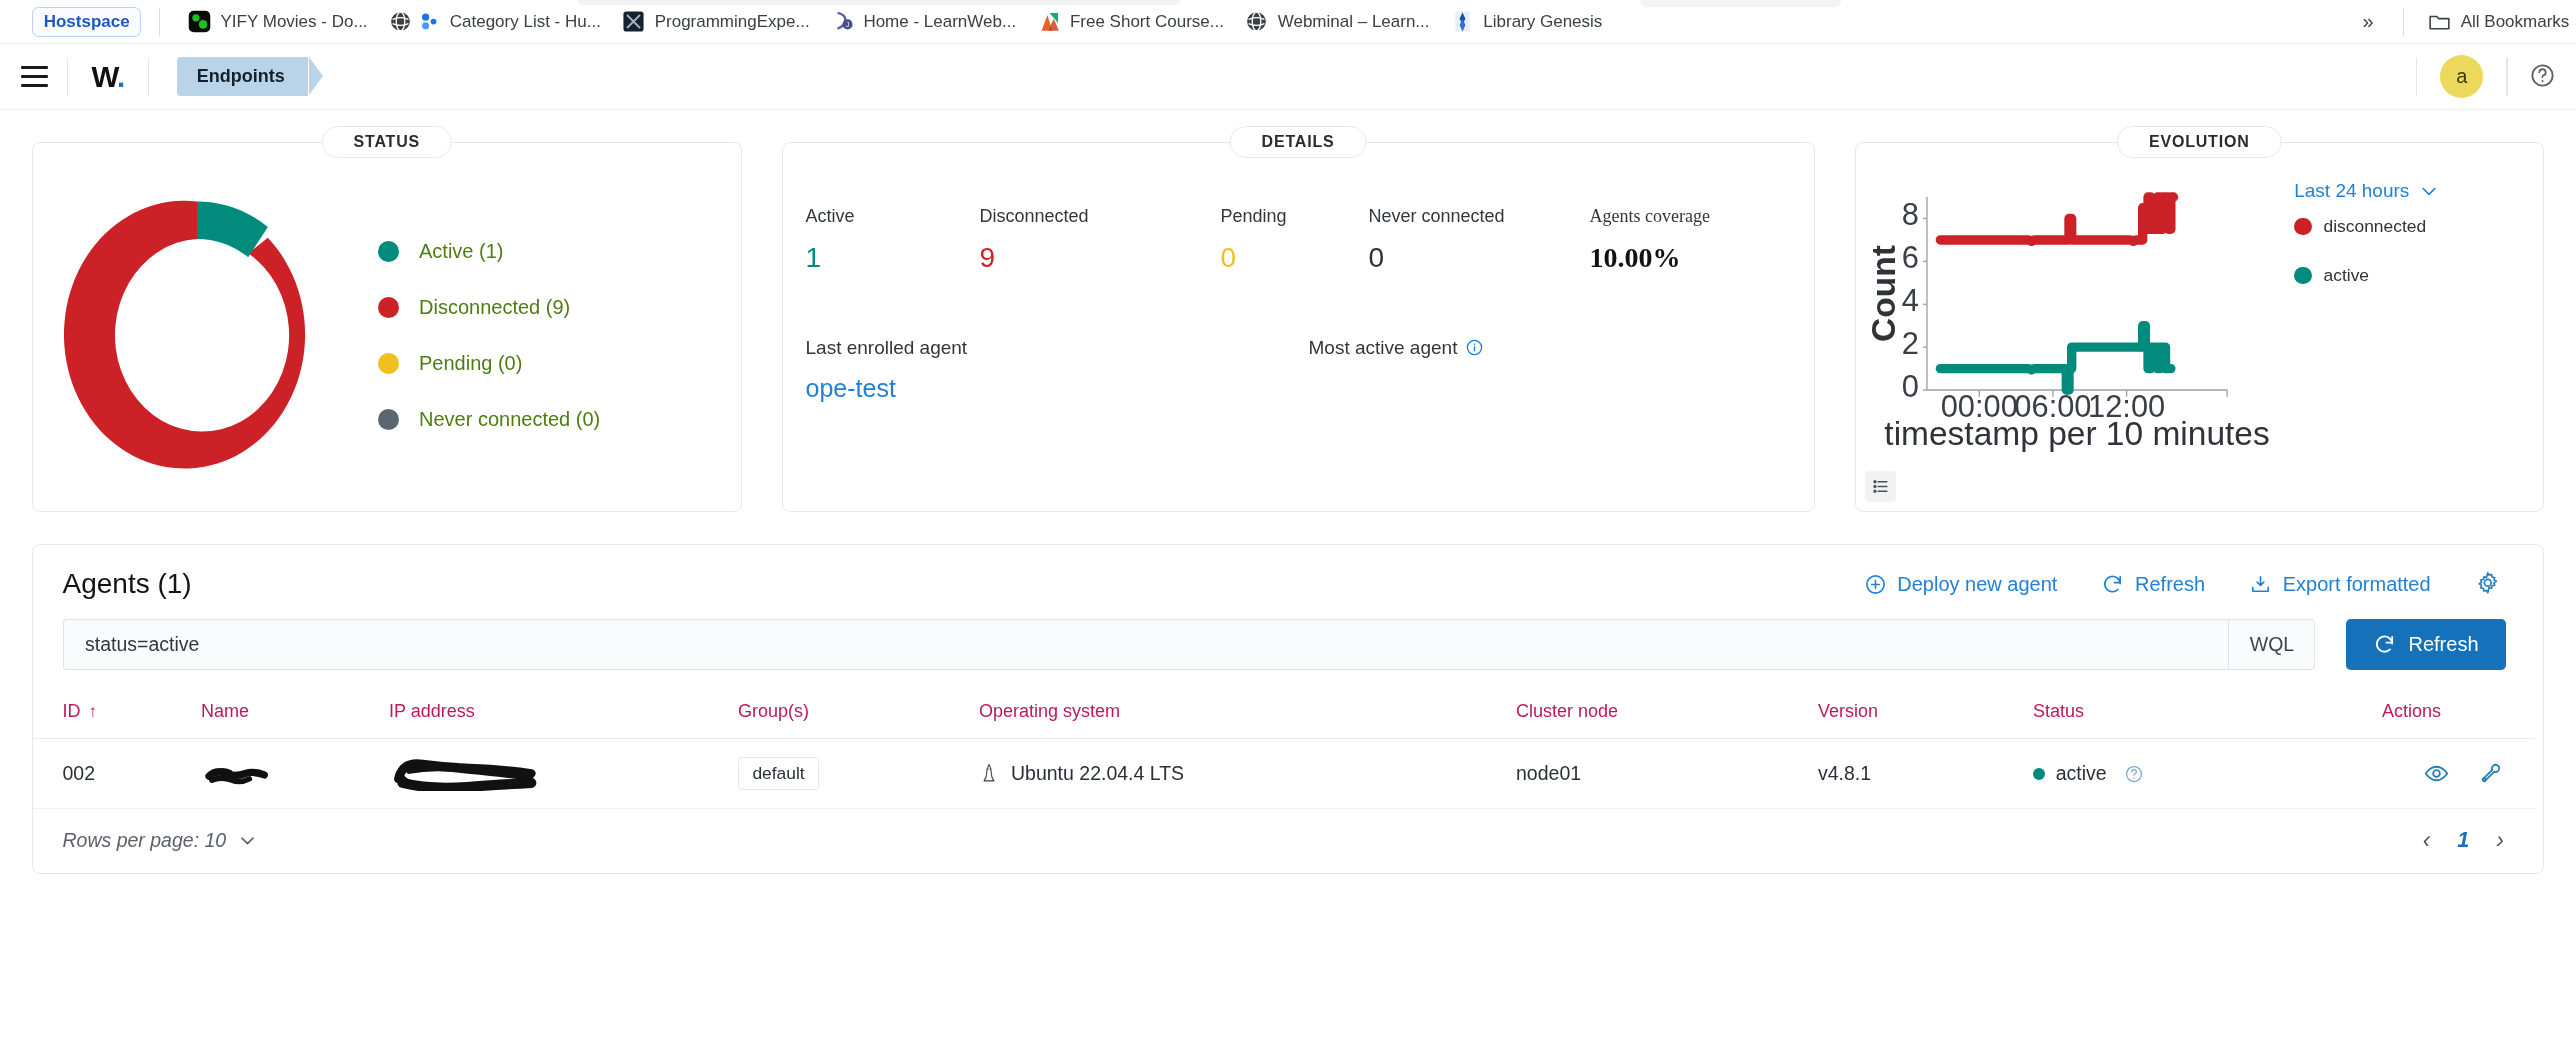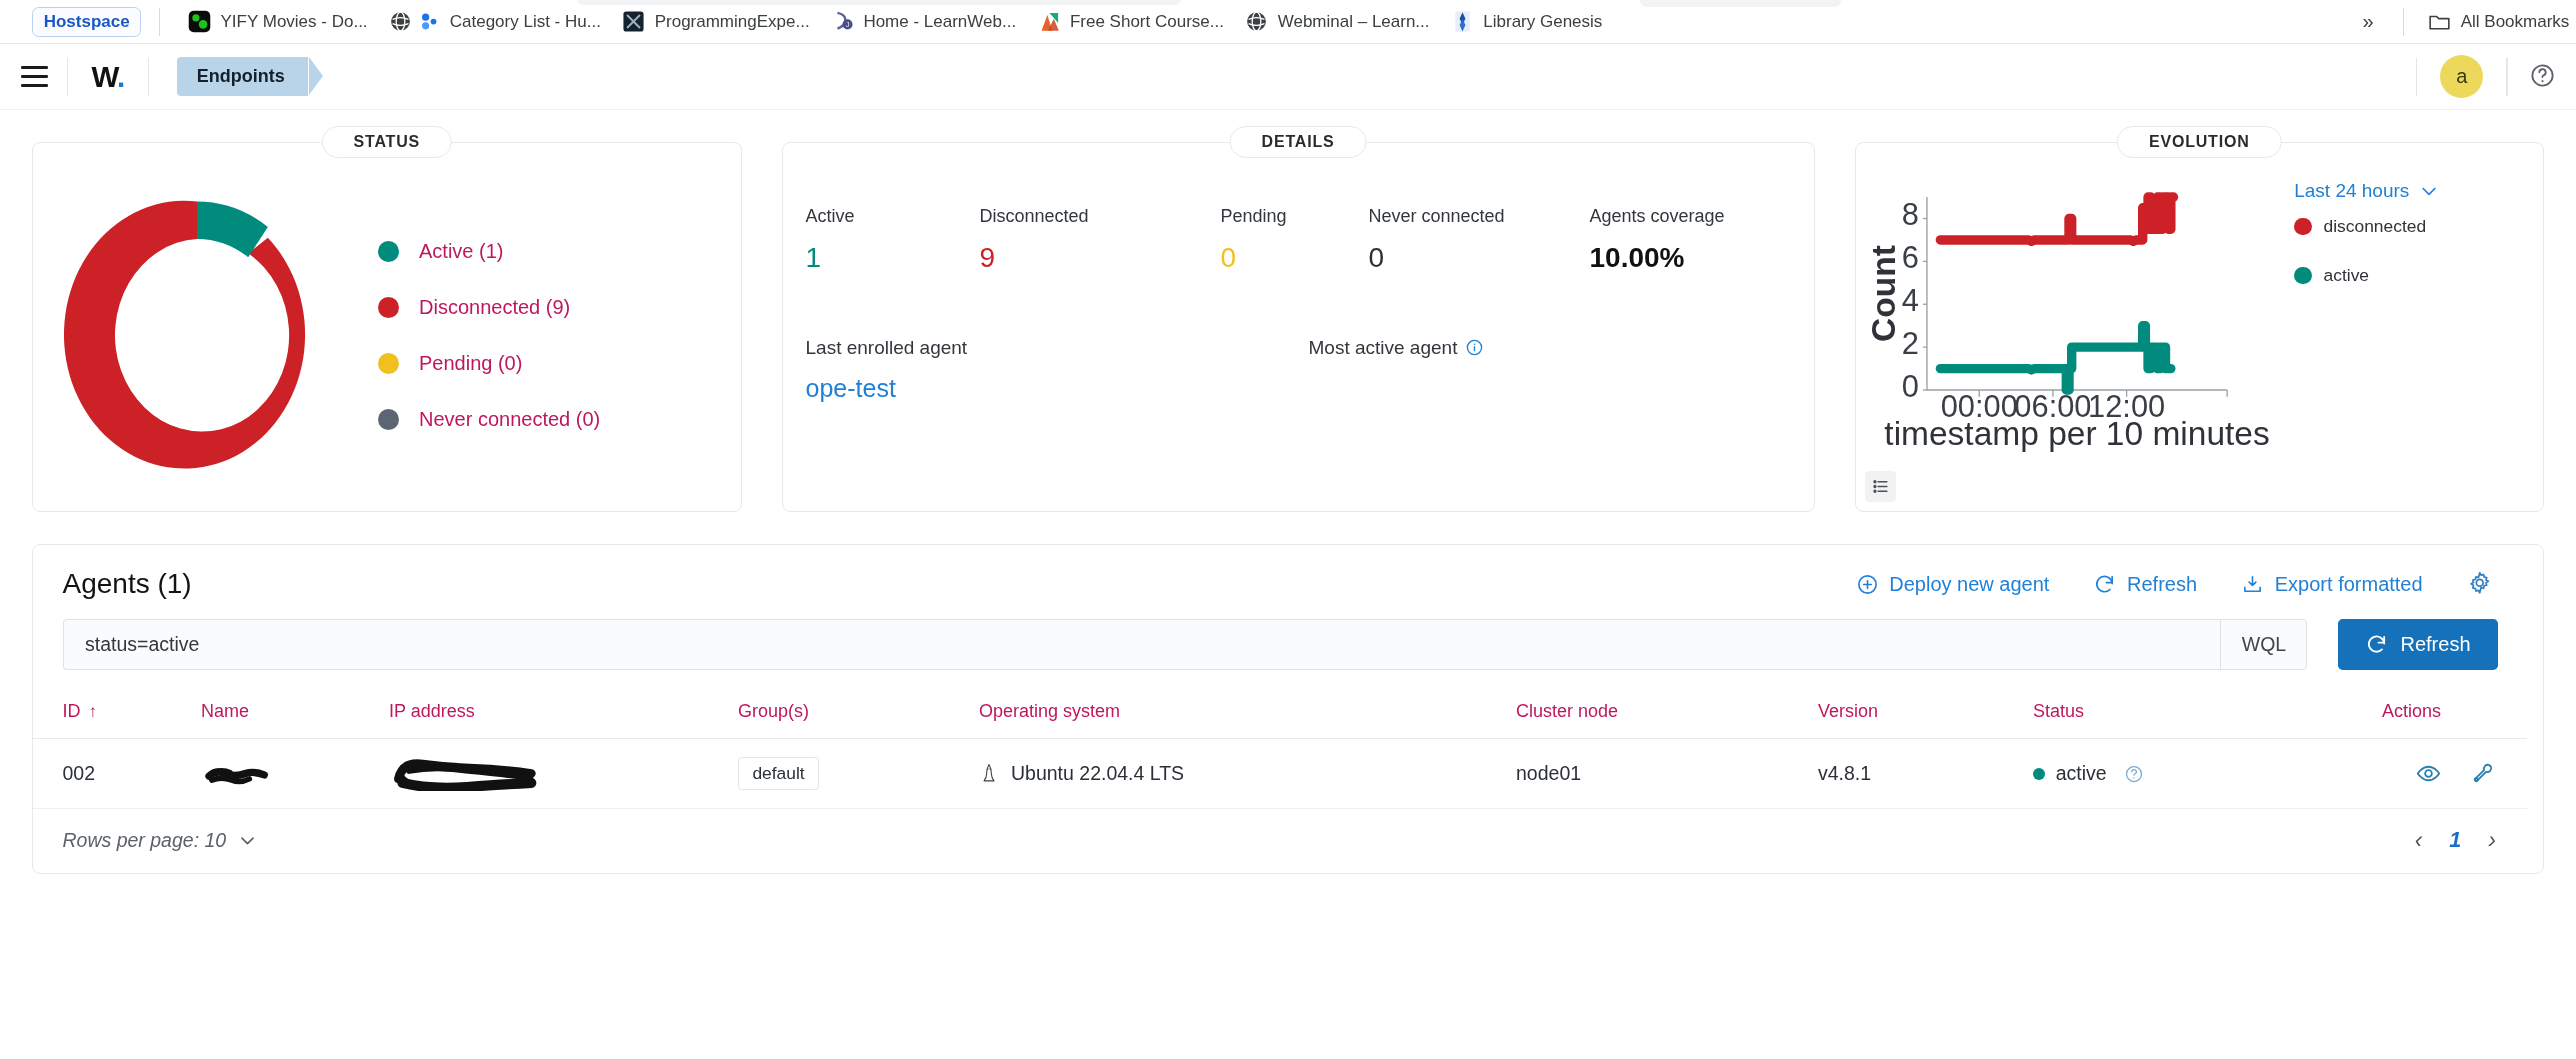--- a/index.html
+++ b/index.html
@@ -152,32 +152,32 @@
   .card-details { flex: 1 1 auto; }
   .card-evolution { width: 691px; padding: 20px 12px 6.7px 12px; }
 
   
   .status-body { display:flex; align-items:center; height: 100%; }
   .donut-wrap { width: 282px; display:flex; justify-content:center; }
   .legend { margin-left: 40px; }
   .legend-row { display:flex; align-items:center; margin-bottom: 33px; }
   .legend-row:last-child { margin-bottom: 0; }
   .legend-dot { width: 21px; height: 21px; border-radius: 50%; margin-right: 20px; flex: 0 0 auto; }
-  .legend-label { font-size: 20px; color: #be185d; white-space: nowrap; }
+  .legend-label { font-size: 20px; color: #4d7c0f; white-space: nowrap; }
 
   
   .metrics { display: flex; margin-top: 32px; }
   .metric { margin-right: 0; }
   .metric-label { font-size: 18px; color: #32373d; white-space: nowrap; }
   .metric-value { font-size: 28px; margin-top: 14.8px; font-weight: 400; }
   .m-active { width: 174px; }
   .m-disc   { width: 241px; }
   .m-pend   { width: 148px; }
   .m-never  { width: 221px; }
-  .m-cov    { width: 201px; }
+  .m-cov    { width: 201px; font-family: Liberation Serif, serif; }
   .m-cov .metric-value { font-weight: 700; color:#111; }
 
   .agents-info { display:flex; margin-top: 63px; }
   .ai-block-1 { width: 503px; }
   .ai-block-2 { width: 402px; }
   .ai-label { font-size: 19px; color: #32373d; display:flex; align-items:center; gap: 8px; white-space:nowrap; }
   .ai-value { font-size: 25px; color: #2181d6; margin-top: 14.8px; }
 
   
   .evo-body { display:flex; position:relative; height: 100%; }
@@ -199,21 +199,21 @@
   }
   .axis-label { font-size: 23px; fill: #3a3f45; }
   .axis-title { font-size: 25px; fill: #2f3338; }
 
   
   .agents-panel {
     margin: 32px 32px 0 32px;
     border: 0.7px solid #e6e9ec;
     border-radius: 8px;
     background: #fff;
-    padding: 0 16px 0 0;
+    padding: 0 8px 0 0;
   }
   .agents-head {
     display:flex; align-items:center;
     padding: 23px 29.5px 19px 29.5px;
   }
   .agents-title { font-size: 28px; color: #131313; font-weight: 400; }
   .ah-spacer { flex:1 1 auto; }
   .tool-btn {
     display:flex; align-items:center; gap: 10.7px;
     color: #2181d6; font-size: 20px;

